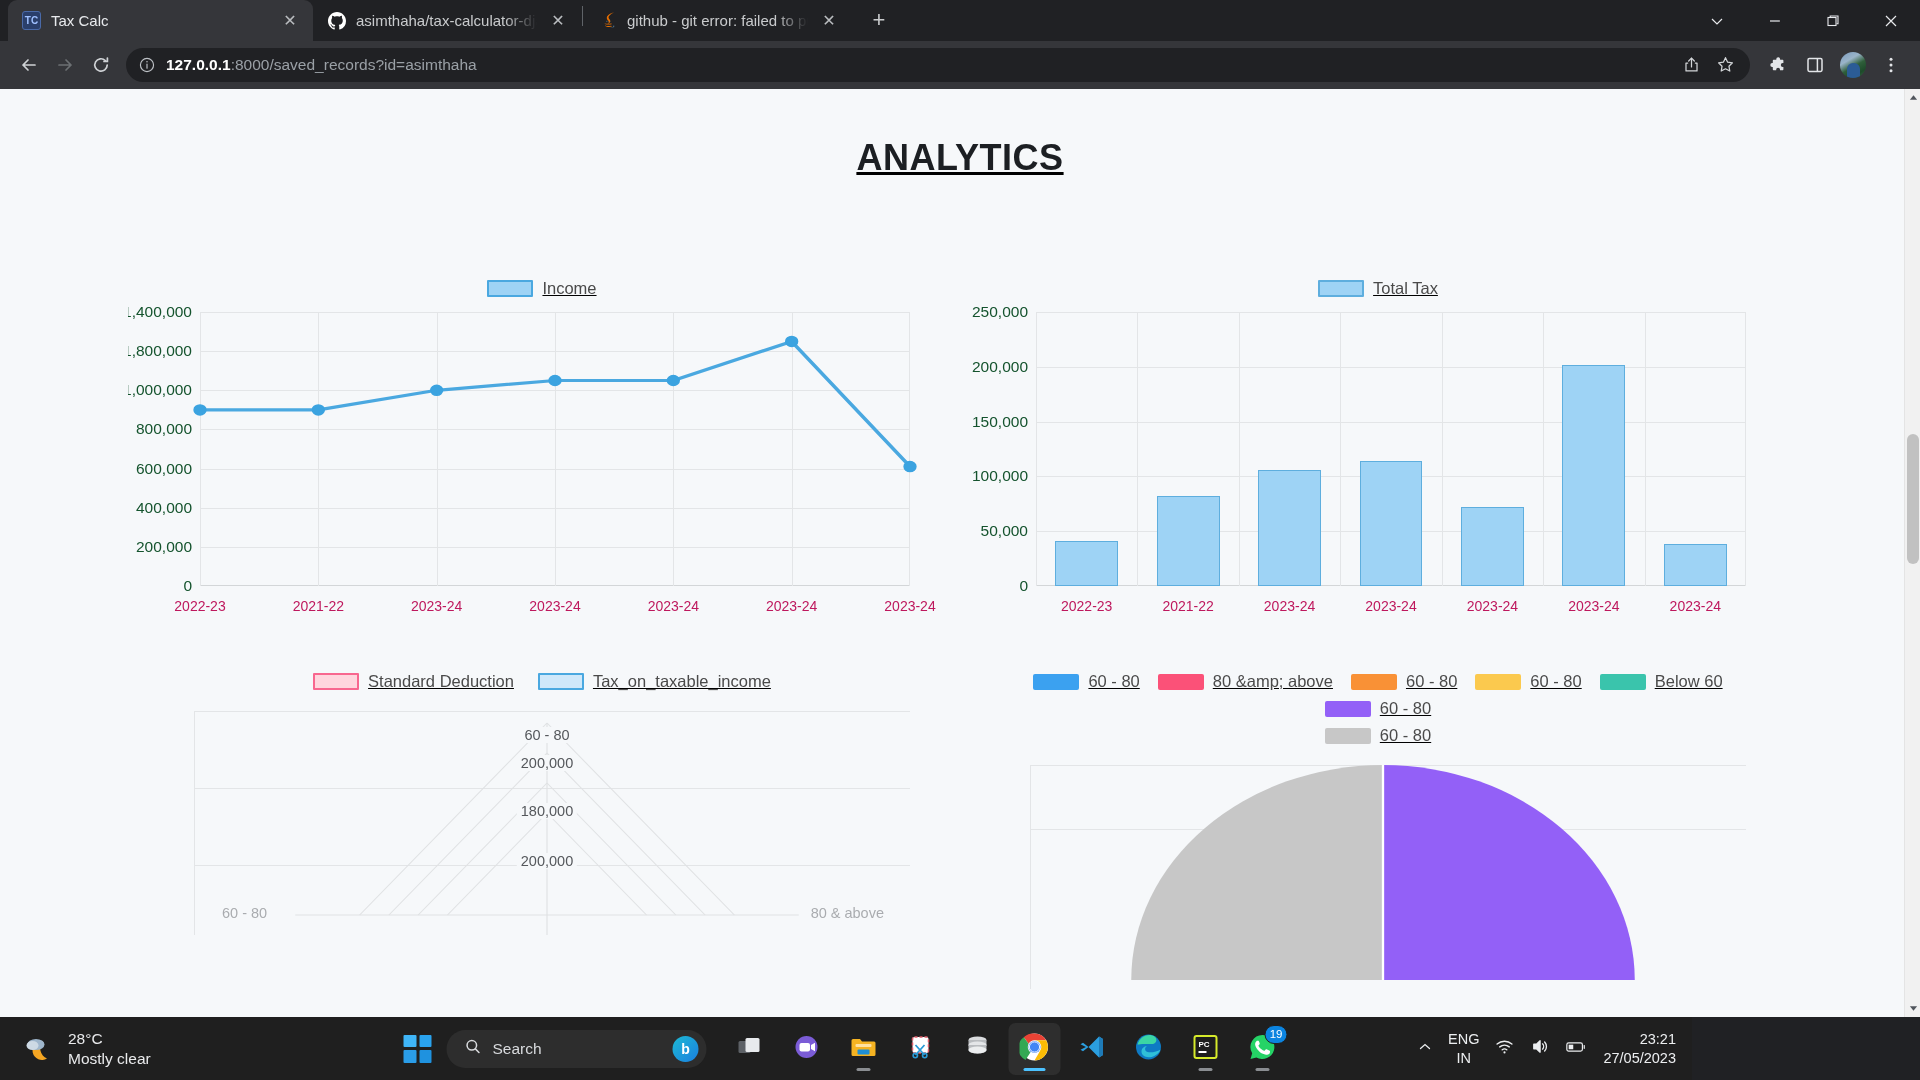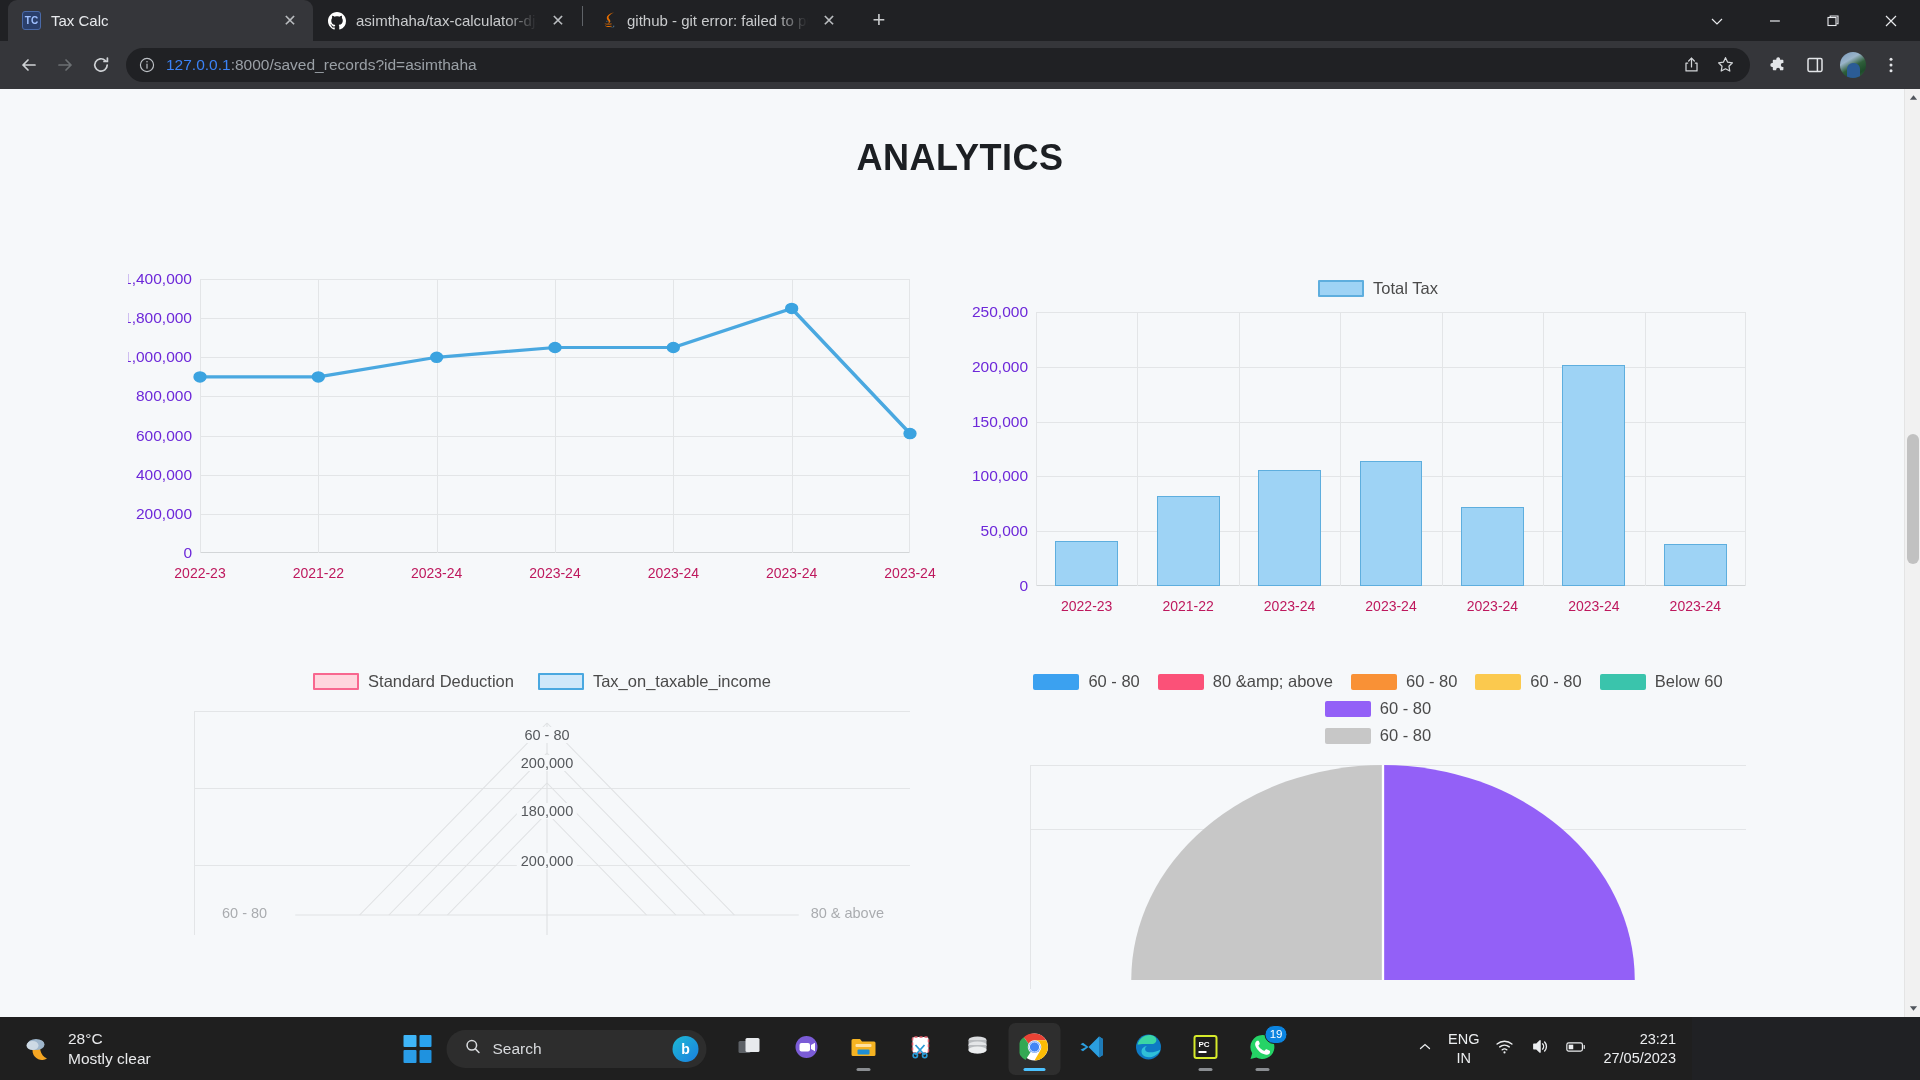--- a/index.html
+++ b/index.html
@@ -66,42 +66,42 @@
     align-items: center; justify-content: center; color: #cfd2d5; flex: 0 0 34px;
   }
   .nav-btn.disabled { color: #6c7073; }
   .omnibox {
     flex: 1 1 auto; height: 34px; background: #202124; border-radius: 17px;
     display: flex; align-items: center; padding: 0 14px 0 12px; margin: 0 8px 0 6px;
     gap: 10px; position: relative; min-width: 0;
   }
   .omnibox .info-ic { width: 18px; height: 18px; flex: 0 0 18px; color: #bdc1c6; }
   .url { font-size: 15.5px; color: #9aa0a6; white-space: nowrap; overflow: hidden; }
-  .url b { color: #3b82f6; font-weight: normal; }
+  .url b { color: #ffffff; font-weight: bold; }
   .omni-actions { margin-left: auto; display: flex; align-items: center; gap: 14px; }
   .omni-actions .ic { width: 20px; height: 20px; color: #d2d5d8; }
   .tb-right { display: flex; align-items: center; gap: 4px; }
   .tb-icon {
     width: 34px; height: 34px; display: flex; align-items: center; justify-content: center;
     color: #e3e5e8;
   }
   .avatar {
     width: 26px; height: 26px; border-radius: 50%;
     background: linear-gradient(150deg,#7a9bbf 0%,#9ab4c9 32%,#2f5f3a 55%,#1d4a2a 78%,#3a6b45 100%);
     position: relative; overflow: hidden;
   }
   .avatar::after {
     content: ""; position: absolute; left: 7px; bottom: 0; width: 13px; height: 15px;
     background: #2b5c96; border-radius: 6px 6px 0 0;
   }
 
   
   .viewport {
     position: absolute; left: 0; top: 89px; width: 1920px; height: 928px;
-    background: #f6f8fa; display: flex;
+    background: #f6f8fa; display: flex; text-decoration: underline;
   }
   .page-side { width: 128px; background: #f6f8fa; flex: 0 0 128px; }
   .page-main { flex: 1 1 auto; background: #f6f8fa; position: relative; overflow: hidden; }
   .page-right-gutter { width: 128px; background: #f6f8fa; flex: 0 0 128px; }
 
   .scrollbar {
     position: absolute; right: 0; top: 89px; width: 16px; height: 928px;
     background: #f1f1f1; border-left: 1px solid #e4e4e4;
   }
   .sb-up, .sb-down {
@@ -131,21 +131,21 @@
             gap: 10px 24px; margin-bottom: 14px; }
   .legend-item { display: flex; align-items: center; gap: 9px; }
   .swatch { width: 46px; height: 17px; border: 2.5px solid; border-radius: 1px; }
   .legend-label { font-size: 16.5px; color: #4a4a4a; }
   .swatch-flat { width: 46px; height: 16px; border: none; border-radius: 2px; }
 
   
   .plot { position: relative; }
   .ylab {
     position: absolute; right: calc(100% + 8px); transform: translateY(-50%);
-    font-size: 15.5px; color: #6d28d9; white-space: nowrap;
+    font-size: 15.5px; color: #14532d; white-space: nowrap;
   }
   .xlab {
     position: absolute; top: calc(100% + 12px); transform: translateX(-50%);
     font-size: 14px; color: #be185d; white-space: nowrap;
   }
   .gridline-h { position: absolute; left: 0; right: 0; height: 1px; background: #e3e5e7; }
   .gridline-v { position: absolute; top: 0; bottom: 0; width: 1px; background: #e3e5e7; }
   .axis-line-x { position: absolute; left: 0; right: 0; bottom: 0; height: 1px; background: #d3d6d8; }
 
   .bar {
@@ -348,20 +348,26 @@
 
   <div class="viewport">
     <div class="page-side"></div>
 
     <div class="page-main">
       <h1 class="page-title">ANALYTICS</h1>
 
       <div class="charts-grid">
 
         <div class="chart-cell">
+          <div class="legend">
+            <div class="legend-item">
+              <span class="swatch" style="background:#9ed3f5;border-color:#4aa8e0"></span>
+              <span class="legend-label">Income</span>
+            </div>
+          </div>
 
           <div class="plot" id="plot-income" style="height:274px;margin-left:62px;margin-right:36px;">
 
             <span class="ylab" style="top:0%">1,400,000</span>
             <span class="ylab" style="top:14.29%">1,800,000</span>
             <span class="ylab" style="top:28.57%">1,000,000</span>
             <span class="ylab" style="top:42.86%">800,000</span>
             <span class="ylab" style="top:57.14%">600,000</span>
             <span class="ylab" style="top:71.43%">400,000</span>
             <span class="ylab" style="top:85.71%">200,000</span>

